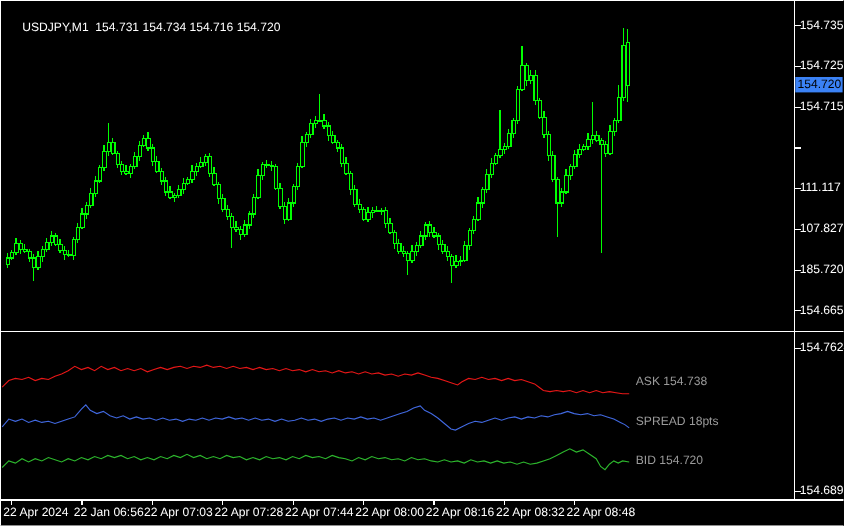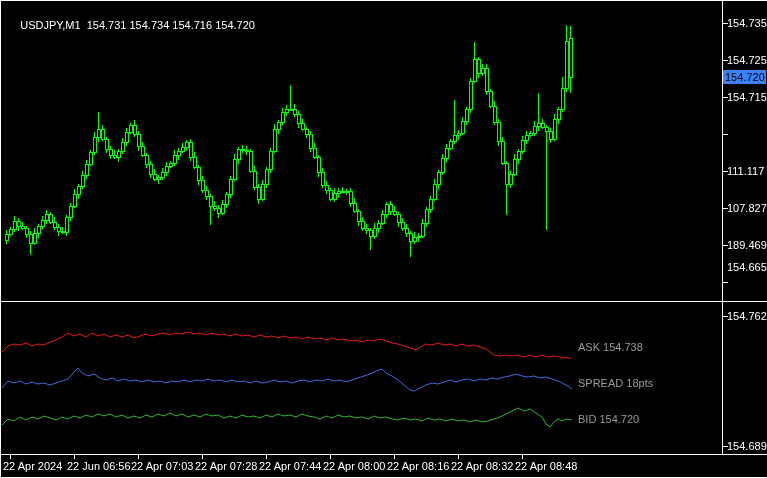--- a/index.html
+++ b/index.html
@@ -360,30 +360,30 @@
   <div class="txt gray legend-label" style="top:376px;">SPREAD 18pts</div>
   <div class="txt gray legend-label" style="top:412px;">BID 154.720</div>
 
   <div id="price-labels">
       <div class="txt white axis-label" style="left: 727px; top: 16px;">154.735</div>
       <div class="txt white axis-label" style="left: 727px; top: 53px;">154.725</div>
       <div class="txt white axis-label" style="left: 727px; top: 90px;">154.715</div>
       <div class="txt white axis-label" style="left: 727px; top: 127px; margin-left: 46px;">154.705</div>
       <div class="txt white axis-label" style="left: 727px; top: 164px;">111.117</div>
       <div class="txt white axis-label" style="left: 727px; top: 201px;">107.827</div>
-      <div class="txt white axis-label" style="left: 727px; top: 238px;">189.469</div>
-      <div class="txt white axis-label" style="left: 727px; top: 260px;">154.665</div>
+      <div class="txt white axis-label" style="left: 727px; top: 238px;">185.720</div>
+      <div class="txt white axis-label" style="left: 727px; top: 275px;">154.665</div>
     </div>
   <div id="sub-axis-labels">
       <div class="txt white axis-label" style="left: 727px; top: 309px;">154.7624</div>
       <div class="txt white axis-label" style="left: 727px; top: 439px;">154.6896</div>
     </div>
   <div id="time-labels">
       <div class="txt white axis-label" style="left: 3px; top: 459px;">22 Apr 2024</div>
-      <div class="txt white axis-label" style="left: 67px; top: 459px;">22 Jun 06:56</div>
+      <div class="txt white axis-label" style="left: 67px; top: 459px;">22 Jan 06:56</div>
       <div class="txt white axis-label" style="left: 131px; top: 459px;">22 Apr 07:03</div>
       <div class="txt white axis-label" style="left: 195px; top: 459px;">22 Apr 07:28</div>
       <div class="txt white axis-label" style="left: 259px; top: 459px;">22 Apr 07:44</div>
       <div class="txt white axis-label" style="left: 323px; top: 459px;">22 Apr 08:00</div>
       <div class="txt white axis-label" style="left: 387px; top: 459px;">22 Apr 08:16</div>
       <div class="txt white axis-label" style="left: 451px; top: 459px;">22 Apr 08:32</div>
       <div class="txt white axis-label" style="left: 515px; top: 459px;">22 Apr 08:48</div>
     </div>
 </div>
 

